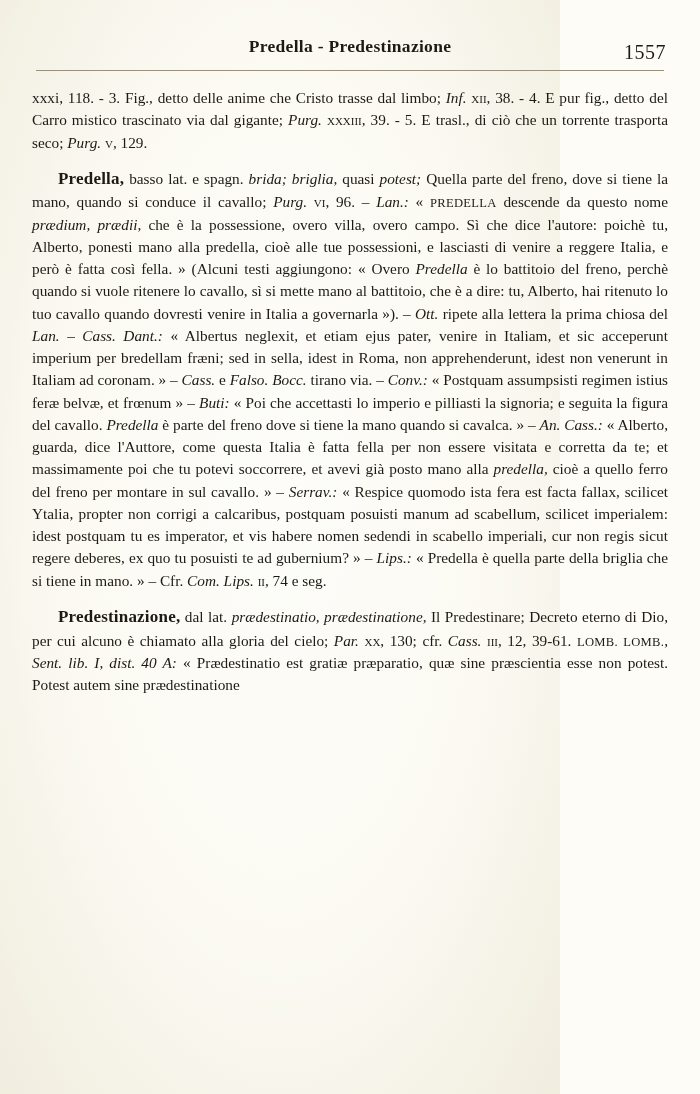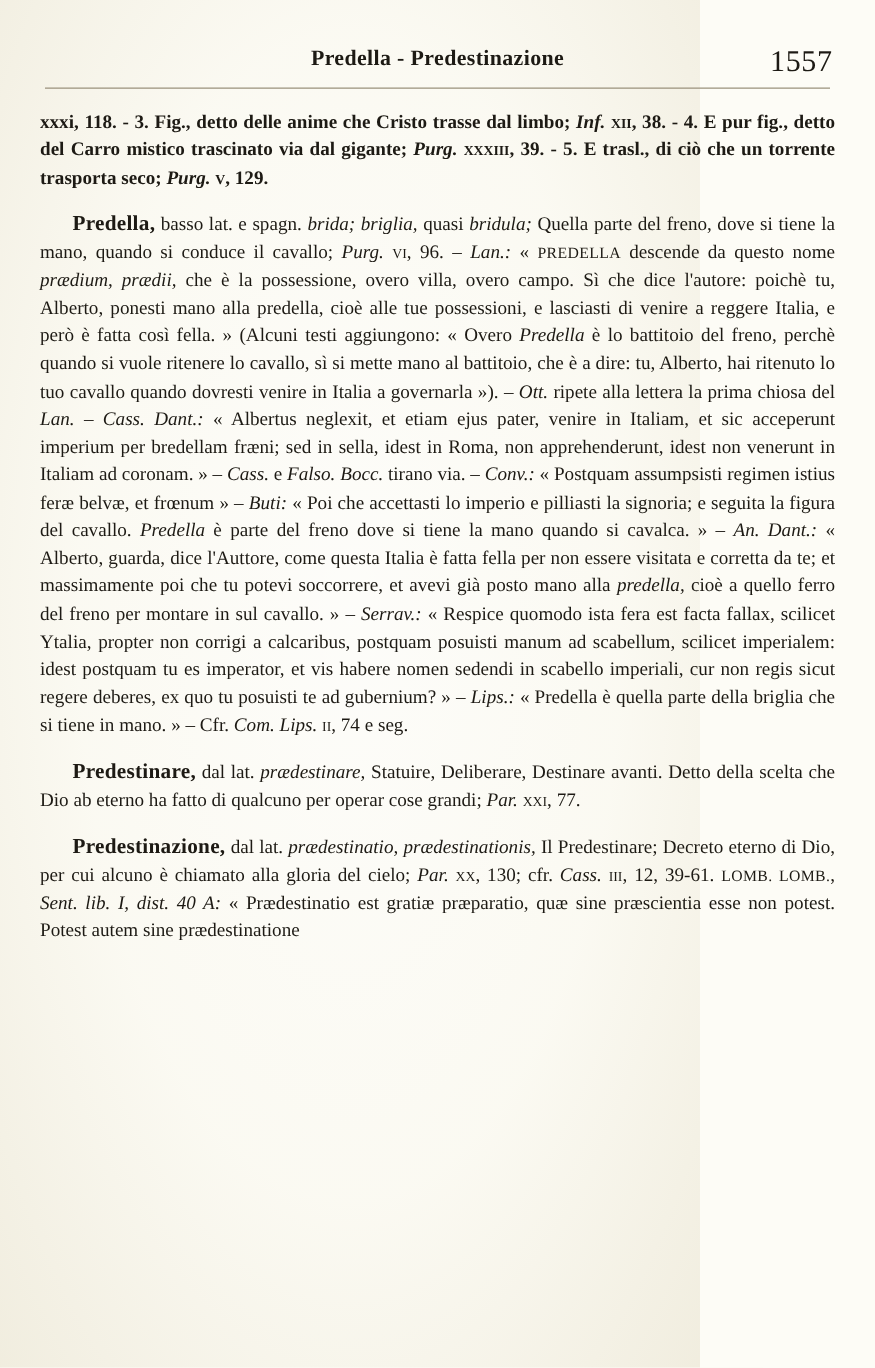--- a/index.html
+++ b/index.html
@@ -49,21 +49,21 @@
   .header-title {
     font-weight: bold;
     font-size: 17.5px;
     letter-spacing: 0.3px;
     text-align: center;
   }
   .header-pagenum {
     position: absolute;
     right: 2px;
     bottom: 0;
-    font-size: 24px;
+    font-size: 20px;
     letter-spacing: 0.5px;
     text-align: center;
   }
   .rule {
     border: none;
     border-top: 1px solid #9a917c;
     margin: 4px 4px 16px 4px;
     height: 0;
   }
   .body-text {
@@ -71,21 +71,20 @@
     line-height: 1.455;
     text-align: justify;
     text-justify: inter-word;
     hyphens: manual;
   }
   p {
     margin: 0 0 11px 0;
   }
   p.first {
     margin-top: 0;
-    font-weight: bold;
   }
   .entry {
     margin-top: 13px;
   }
   .headword {
     font-weight: bold;
     font-size: 17px;
     letter-spacing: 0.2px;
   }
   .indent {
@@ -119,58 +118,50 @@
       <p class="first">
         <span>xxxi, 118. - 3. Fig., detto delle anime che Cristo trasse dal limbo;
         <i>Inf.</i> <span class="sc">xii</span>, 38. - 4. E pur fig., detto del Carro mistico trascinato via
         dal gigante; <i>Purg.</i> <span class="sc">xxxiii</span>, 39. - 5. E trasl., di ciò che un torrente
         trasporta seco; <i>Purg.</i> <span class="sc">v</span>, 129.</span>
       </p>
 
       <p class="entry indent">
         <span class="headword">Predella,</span>
         <span>
-          basso lat. e spagn. <i>brida; briglia,</i> quasi <i>bridula;</i>
+          basso lat. e spagn. <i>brida; briglia,</i> quasi <i>potest;</i>
           Quella parte del freno, dove si tiene la mano, quando si conduce
           il cavallo; <i>Purg.</i> <span class="sc">vi</span>, 96. – <i>Lan.:</i> « <span class="smallcapword">PREDELLA</span> descende da questo
           nome <i>prædium, prædii,</i> che è la possessione, overo villa, overo
           campo. Sì che dice l'autore: poichè tu, Alberto, ponesti mano alla
           predella, cioè alle tue possessioni, e lasciasti di venire a reggere
           Italia, e però è fatta così fella. » (Alcuni testi aggiungono: « Overo
           <i>Predella</i> è lo battitoio del freno, perchè quando si vuole ritenere lo
           cavallo, sì si mette mano al battitoio, che è a dire: tu, Alberto, hai
           ritenuto lo tuo cavallo quando dovresti venire in Italia a governarla »). – <i>Ott.</i> ripete alla lettera la prima chiosa del <i>Lan. – Cass.
           Dant.:</i> « Albertus neglexit, et etiam ejus pater, venire in Italiam,
           et sic acceperunt imperium per bredellam fræni; sed in sella, idest
           in Roma, non apprehenderunt, idest non venerunt in Italiam ad coronam. » – <i>Cass.</i> e <i>Falso. Bocc.</i> tirano via. – <i>Conv.:</i> « Postquam assumpsisti regimen istius feræ belvæ, et frœnum » – <i>Buti:</i> « Poi che
           accettasti lo imperio e pilliasti la signoria; e seguita la figura del
           cavallo. <i>Predella</i> è parte del freno dove si tiene la mano quando si
-          cavalca. » – <i>An. Dant.:</i> « Alberto, guarda, dice l'Auttore, come questa
+          cavalca. » – <i>An. Cass.:</i> « Alberto, guarda, dice l'Auttore, come questa
           Italia è fatta fella per non essere visitata e corretta da te; et massimamente poi che tu potevi soccorrere, et avevi già posto mano
           alla <i>predella,</i> cioè a quello ferro del freno per montare in sul cavallo. » – <i>Serrav.:</i> « Respice quomodo ista fera est facta fallax, scilicet Ytalia, propter non corrigi a calcaribus, postquam posuisti
           manum ad scabellum, scilicet imperialem: idest postquam tu es imperator, et vis habere nomen sedendi in scabello imperiali, cur non
           regis sicut regere deberes, ex quo tu posuisti te ad gubernium? » –
           <i>Lips.:</i> « Predella è quella parte della briglia che si tiene in mano. » –
           Cfr. <i>Com. Lips.</i> <span class="sc">ii</span>, 74 e seg.
         </span>
       </p>
 
-      <p class="entry indent">
-        <span class="headword">Predestinare,</span>
-        <span>
-          dal lat. <i>prædestinare,</i> Statuire, Deliberare,
-          Destinare avanti. Detto della scelta che Dio ab eterno ha fatto di
-          qualcuno per operar cose grandi; <i>Par.</i> <span class="sc">xxi</span>, 77.
-        </span>
-      </p>
 
       <p class="entry indent">
         <span class="headword">Predestinazione,</span>
         <span>
-          dal lat. <i>prædestinatio, prædestinationis,</i>
+          dal lat. <i>prædestinatio, prædestinatione,</i>
           Il Predestinare; Decreto eterno di Dio, per cui alcuno è chiamato alla
           gloria del cielo; <i>Par.</i> <span class="sc">xx</span>, 130; cfr. <i>Cass.</i> <span class="sc">iii</span>, 12, 39-61. <span class="smallcapword">LOMB. LOMB.</span>,
           <i>Sent. lib. I, dist. 40 A:</i> « Prædestinatio est gratiæ præparatio, quæ
           sine præscientia esse non potest. Potest autem sine prædestinatione
         </span>
       </p>
 
     </div>
   </div>
 </div>

